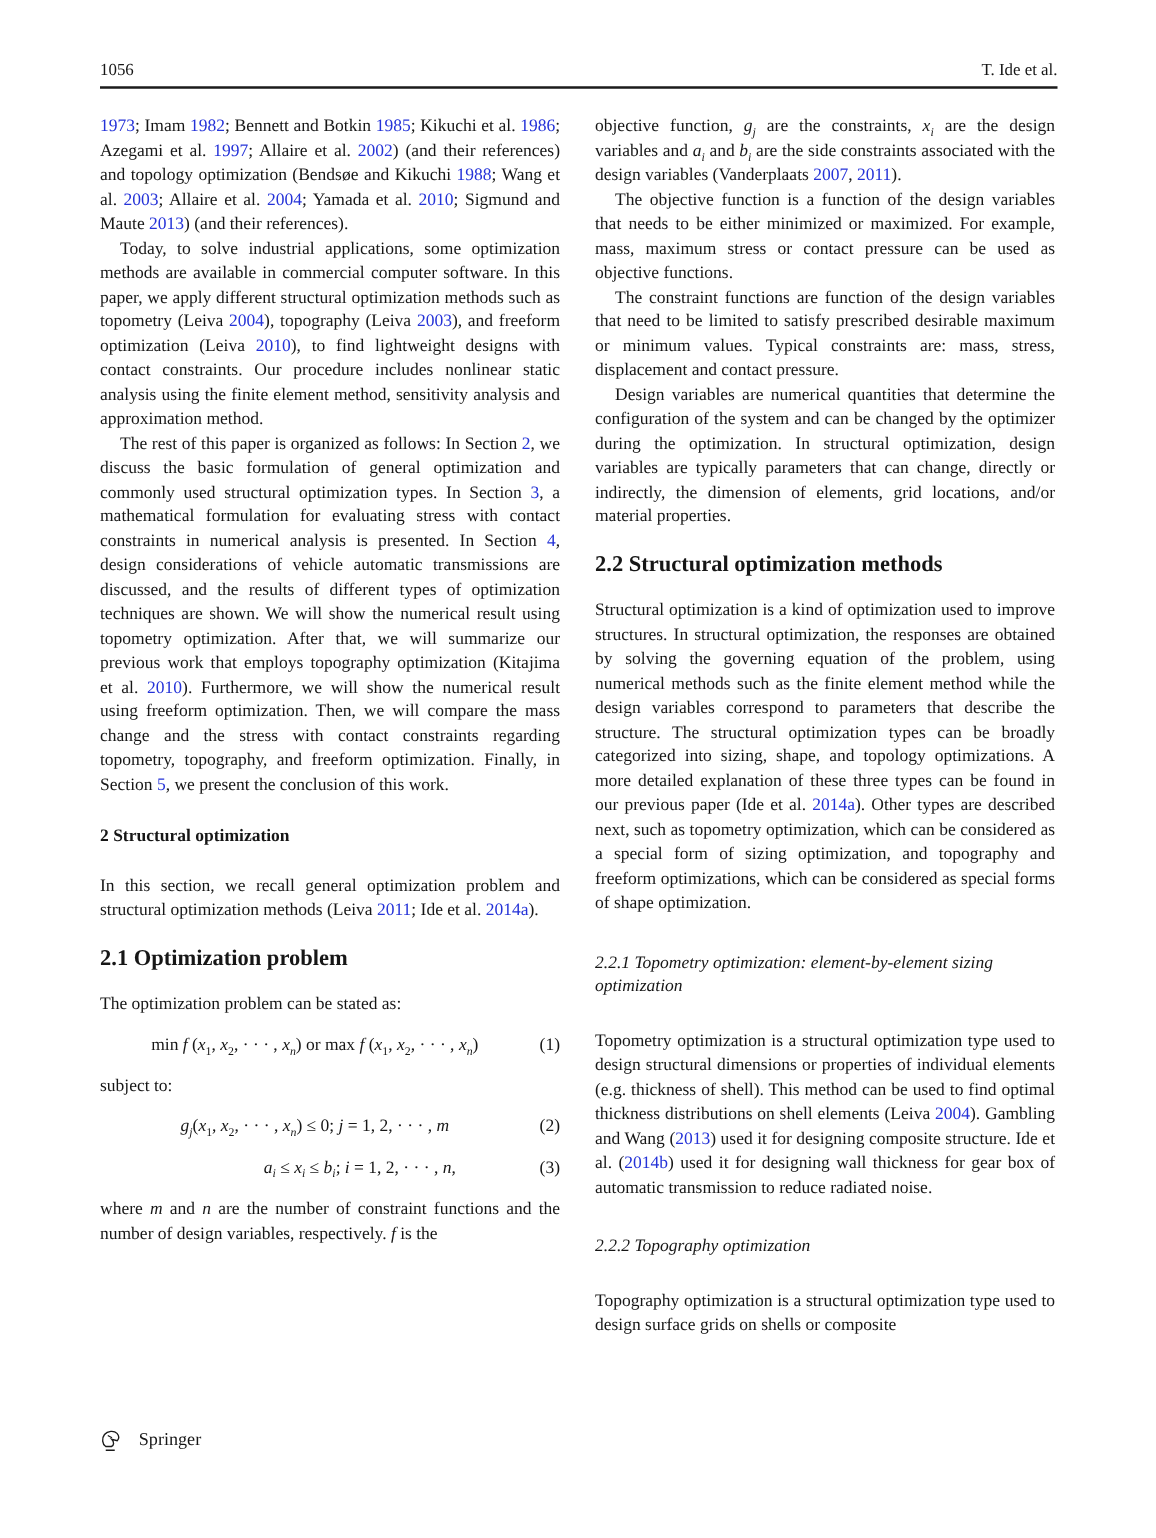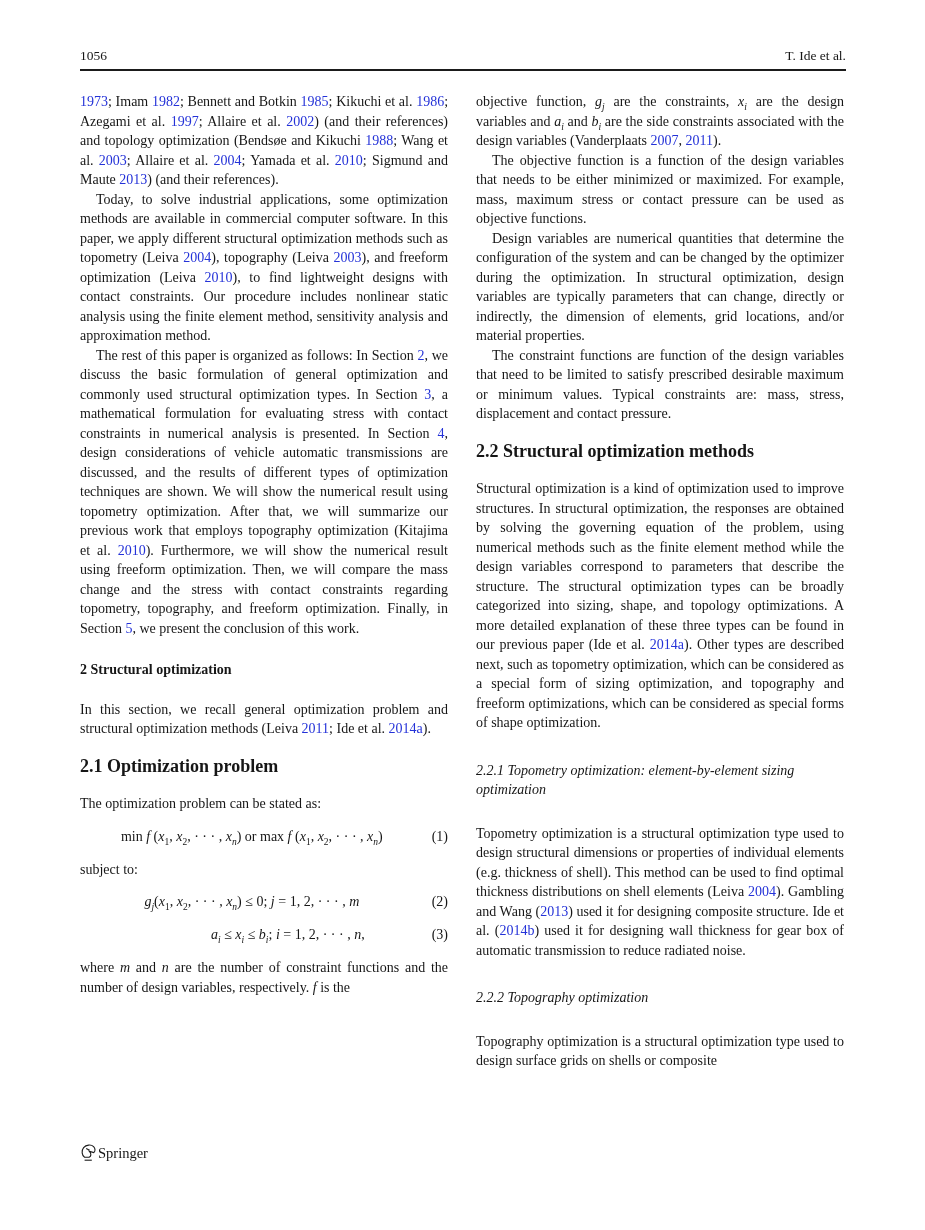--- a/index.html
+++ b/index.html
@@ -20,21 +20,21 @@
   .hb2{font-weight:bold; font-size:18px; margin:18px 0 18px !important; text-align:left; text-indent:0;}
   .hi{font-style:italic; margin:28px 0 24px !important; text-align:left; text-indent:0;}
   .eq{display:flex; align-items:baseline; margin:13px 0 !important; line-height:20px; text-align:center;font-family:Liberation Serif, serif;}
   .eq + .eq{margin-top:0 !important;}
   .eq-c{flex:1; white-space:nowrap;}
   .eq-c.ind{padding-left:72px;}
   .eq-n{margin-left:8px;}
   sub{font-size:9.5px; line-height:0;}
   .it{font-style:italic;}
   .lnk{color:var(--link); cursor:pointer;}
-  .ftr{position:absolute; left:80px; top:1143px; display:flex; align-items:center; gap:0; font-size:14.5px; line-height:18px;}
+  .ftr{position:absolute; left:80px; top:1143px; display:flex; align-items:flex-start; gap:13px; font-size:14.5px; line-height:18px;}
   .ftr svg{display:block;}
 </style>
 </head>
 <body>
 
 <div class="page">
 
   <div class="hdr">
     <span>1056</span>
     <span>T. Ide et al.</span>
@@ -61,22 +61,22 @@
         </div>
         <div class="eq">
           <span class="eq-c ind"><span class="it">a</span><sub class="it">i</sub><span> ≤ </span><span class="it">x</span><sub class="it">i</sub><span> ≤ </span><span class="it">b</span><sub class="it">i</sub><span>;   </span><span class="it">i</span><span> = 1, 2, · · · , </span><span class="it">n</span><span>,</span></span>
           <span class="eq-n">(3)</span>
         </div>
         <div class="p"><span>where </span><span class="it">m</span><span> and </span><span class="it">n</span><span> are the number of constraint functions and the number of design variables, respectively. </span><span class="it">f</span><span> is the</span></div>
       </div>
     <div class="col">
         <div class="p"><span>objective function, </span><span class="it">g</span><sub class="it">j</sub><span> are the constraints, </span><span class="it">x</span><sub class="it">i</sub><span> are the design variables and </span><span class="it">a</span><sub class="it">i</sub><span> and </span><span class="it">b</span><sub class="it">i</sub><span> are the side constraints associated with the design variables (Vanderplaats </span><span class="lnk">2007</span><span>, </span><span class="lnk">2011</span><span>).</span></div>
         <div class="pi"><span>The objective function is a function of the design variables that needs to be either minimized or maximized. For example, mass, maximum stress or contact pressure can be used as objective functions.</span></div>
+        <div class="pi"><span>The constraint functions are function of the design variables that need to be limited to satisfy prescribed desirable maximum or minimum values. Typical constraints are: mass, stress, displacement and contact pressure.</span></div>
         <div class="pi"><span>Design variables are numerical quantities that determine the configuration of the system and can be changed by the optimizer during the optimization. In structural optimization, design variables are typically parameters that can change, directly or indirectly, the dimension of elements, grid locations, and/or material properties.</span></div>
-        <div class="pi"><span>The constraint functions are function of the design variables that need to be limited to satisfy prescribed desirable maximum or minimum values. Typical constraints are: mass, stress, displacement and contact pressure.</span></div>
         <div class="hb2"><span>2.2 Structural optimization methods</span></div>
         <div class="p"><span>Structural optimization is a kind of optimization used to improve structures. In structural optimization, the responses are obtained by solving the governing equation of the problem, using numerical methods such as the finite element method while the design variables correspond to parameters that describe the structure. The structural optimization types can be broadly categorized into sizing, shape, and topology optimizations. A more detailed explanation of these three types can be found in our previous paper (Ide et al. </span><span class="lnk">2014a</span><span>). Other types are described next, such as topometry optimization, which can be considered as a special form of sizing optimization, and topography and freeform optimizations, which can be considered as special forms of shape optimization.</span></div>
         <div class="hi"><span>2.2.1 Topometry optimization: element-by-element sizing optimization</span></div>
         <div class="p"><span>Topometry optimization is a structural optimization type used to design structural dimensions or properties of individual elements (e.g. thickness of shell). This method can be used to find optimal thickness distributions on shell elements (Leiva </span><span class="lnk">2004</span><span>). Gambling and Wang (</span><span class="lnk">2013</span><span>) used it for designing composite structure. Ide et al. (</span><span class="lnk">2014b</span><span>) used it for designing wall thickness for gear box of automatic transmission to reduce radiated noise.</span></div>
         <div class="hi"><span>2.2.2 Topography optimization</span></div>
         <div class="p"><span>Topography optimization is a structural optimization type used to design surface grids on shells or composite</span></div>
       </div>
   </div>
 
   <div class="ftr">

